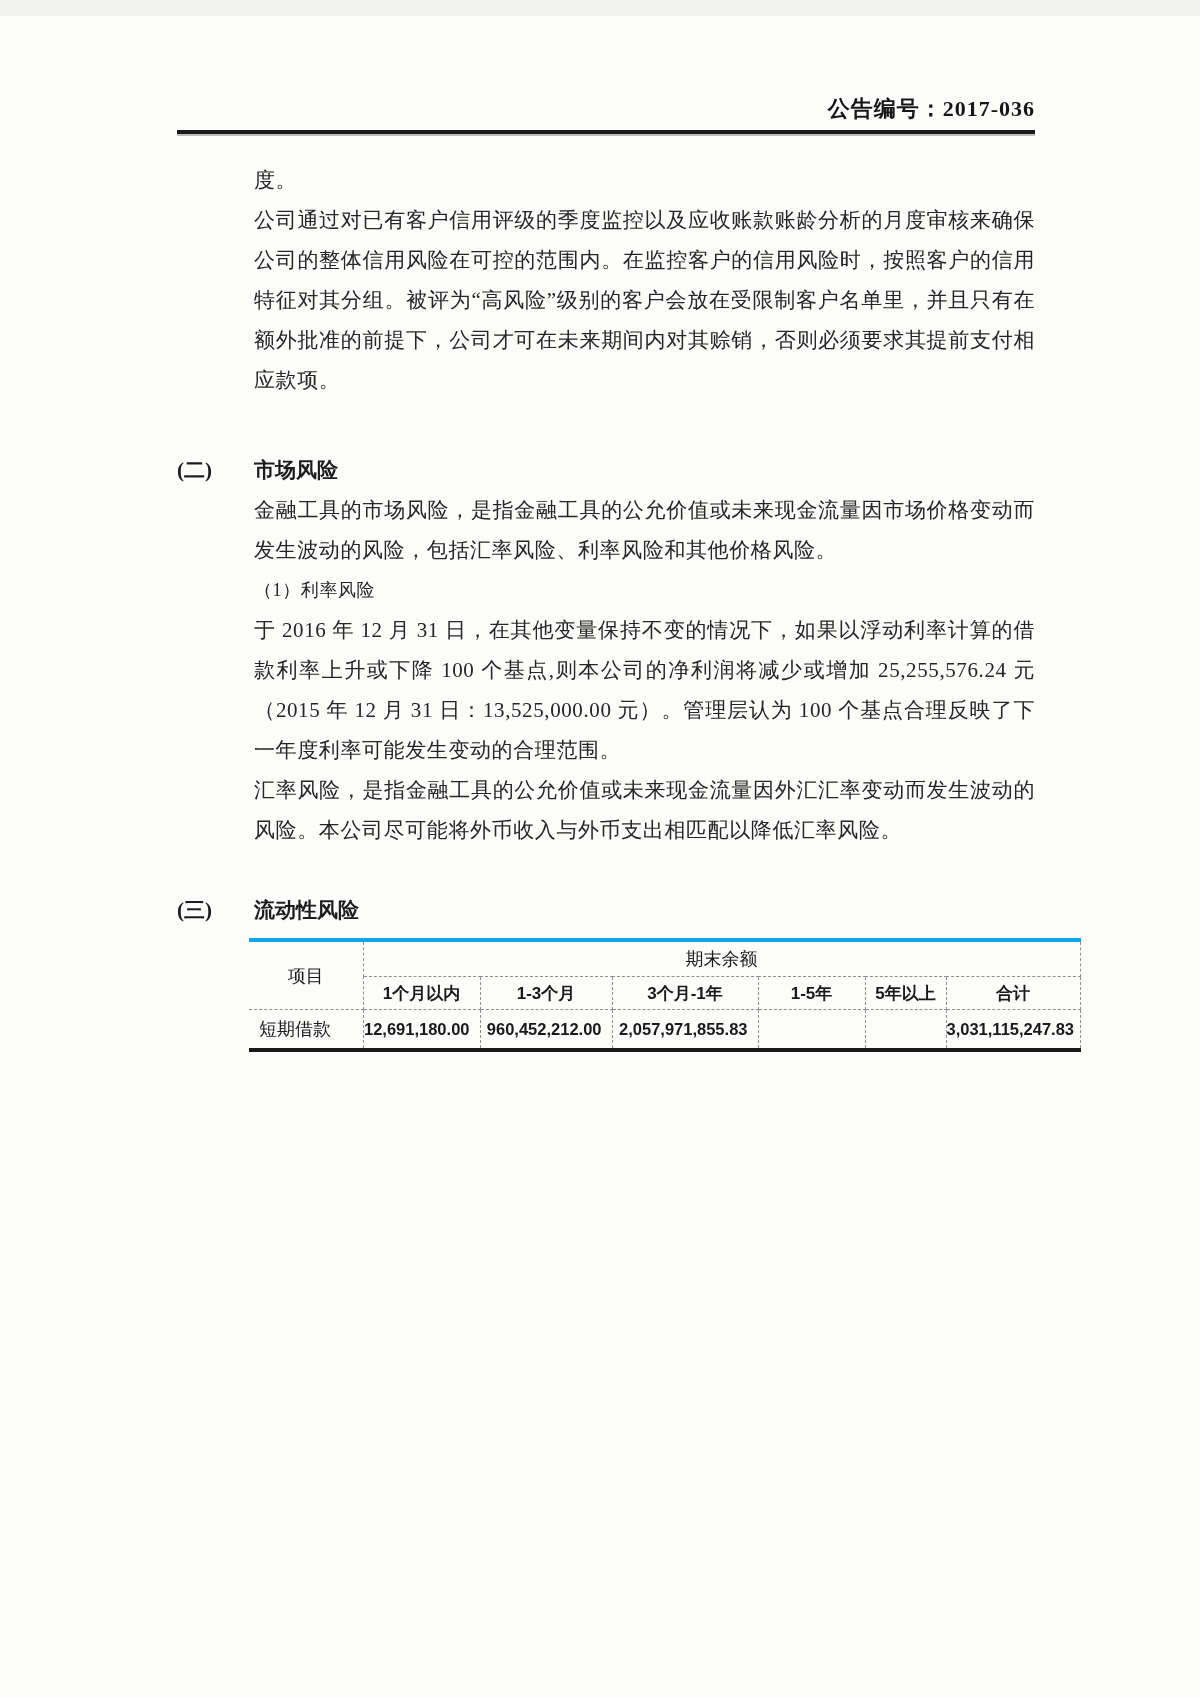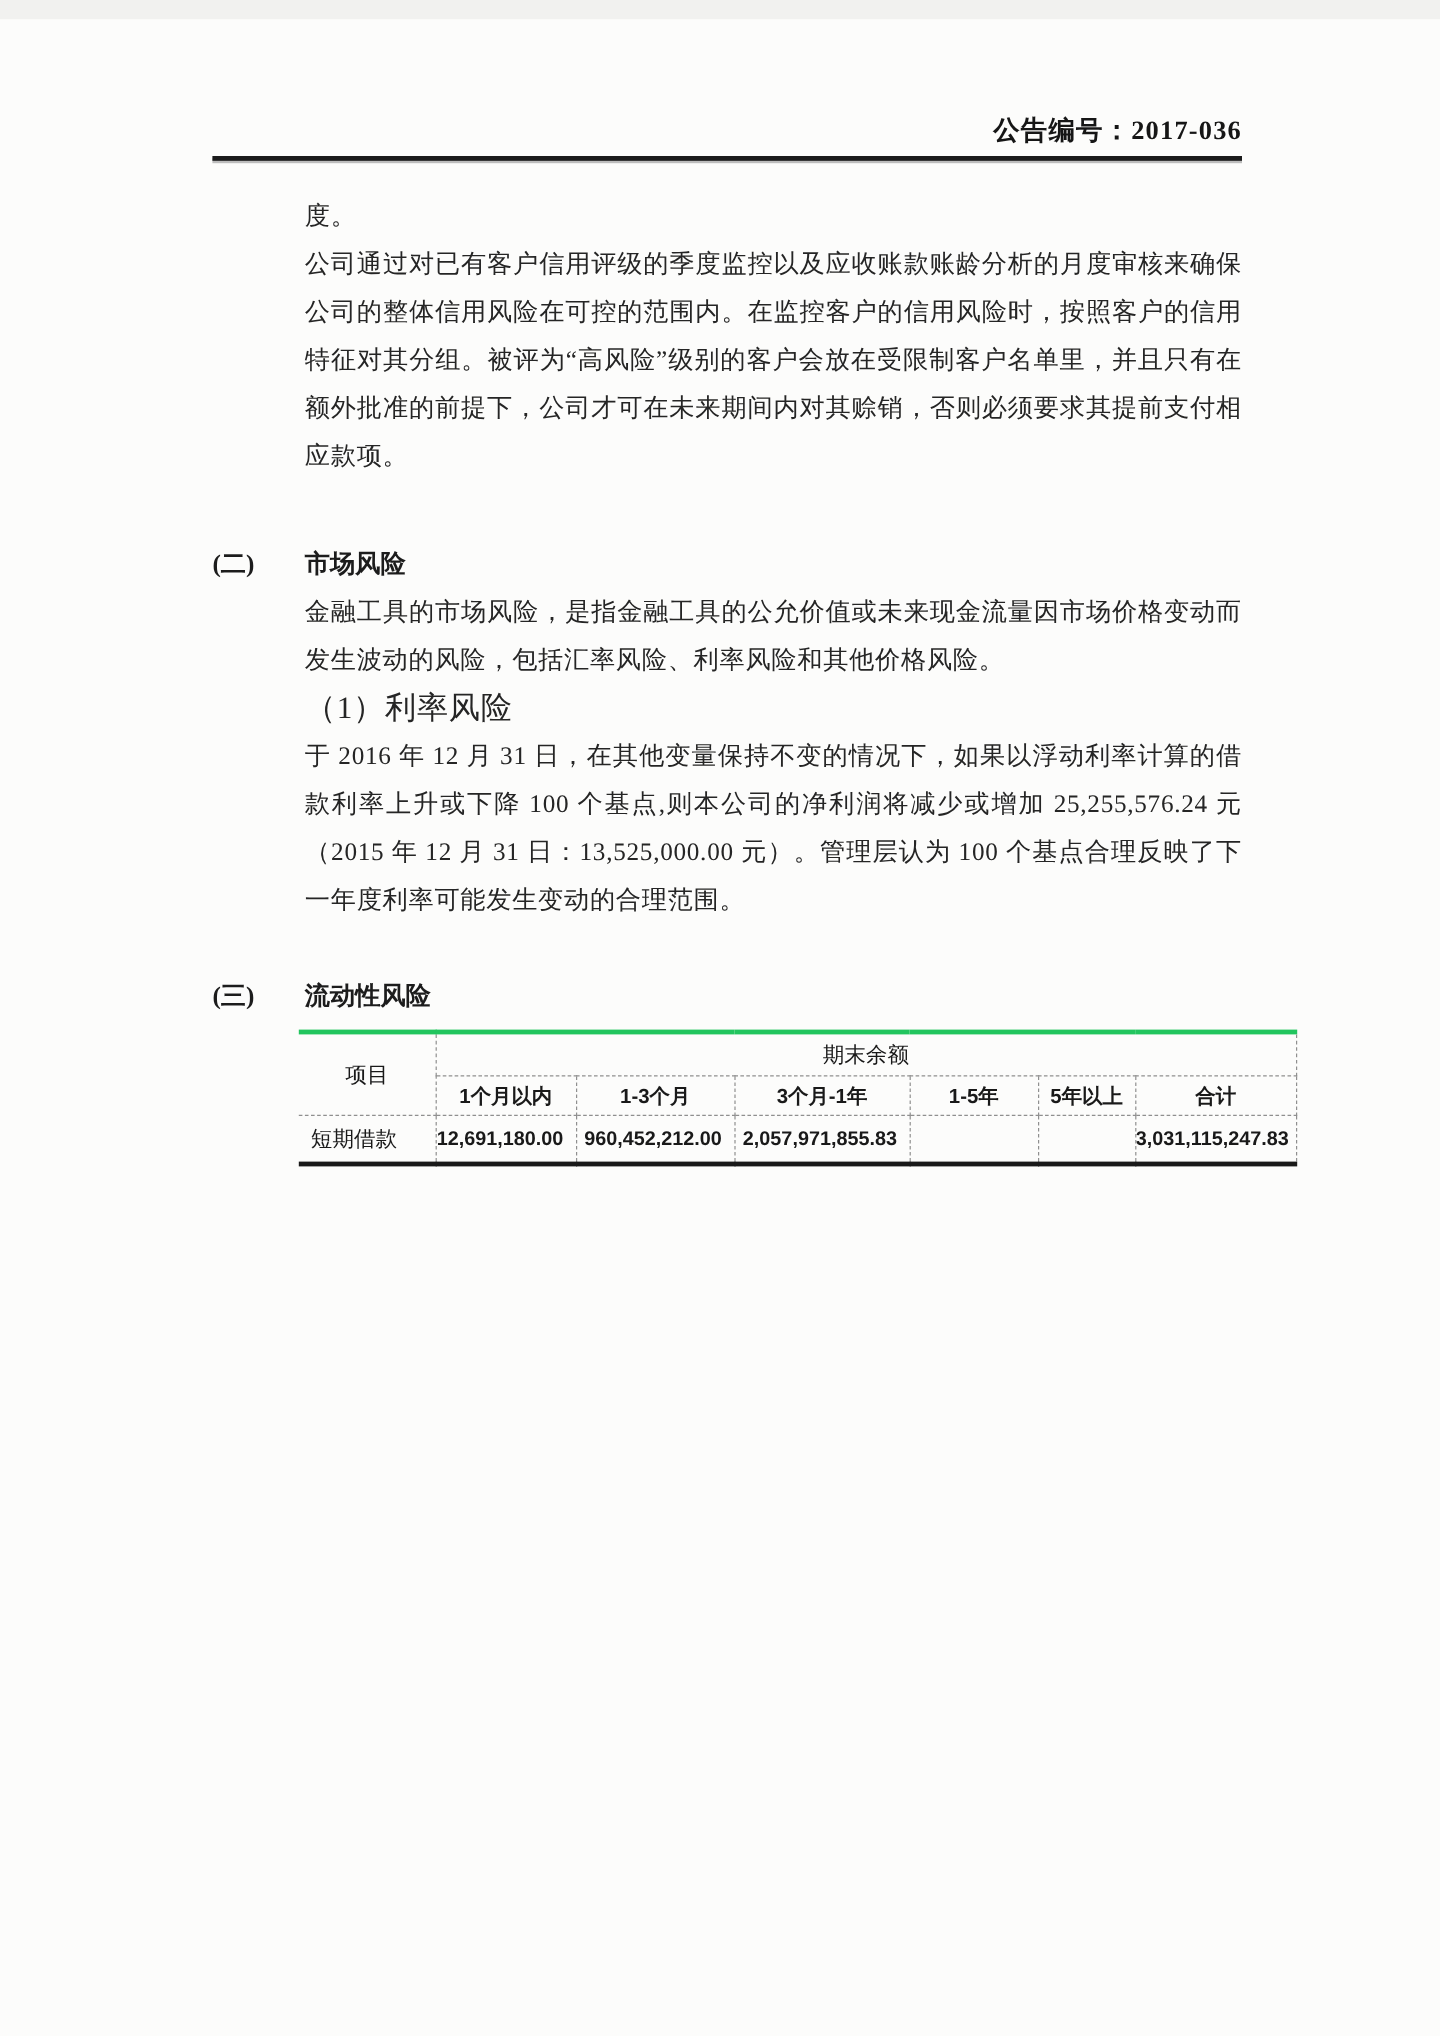--- a/index.html
+++ b/index.html
@@ -52,33 +52,33 @@
     font-size: 21px;
     line-height: 40px;
     font-weight: bold;
     color: #1c1c1c;
   }
   .sec-heading .sec-label { width: 77px; letter-spacing: 0; }
   .sec-heading.gap-lg { margin-top: 50px; }
   .sec-heading.gap-md { margin-top: 40px; }
   .sub-heading {
     margin: 0 0 0 77px;
-    font-size: 26px;
+    font-size: 18px;
     line-height: 40px;
     letter-spacing: 0.6px;
     color: #252525;
   }
   .sub-heading.gap { margin-top: 34px; }
   
   .maturity-table {
     border-collapse: collapse;
     table-layout: fixed;
     width: 831px;
     margin: 8px 0 0 72px;
-    border-top: 4px solid #22c55e;
+    border-top: 4px solid #0ea5e9;
     border-bottom: 4px solid #191919;
     color: #191919;
   }
   .maturity-table th, .maturity-table td {
     border-right: 1px dashed #8f8f8f;
     font-weight: normal;
     padding: 0;
     overflow: hidden;
     white-space: nowrap;
   }
@@ -124,20 +124,21 @@
     </div>
 
     <p class="para">金融工具的市场风险，是指金融工具的公允价值或未来现金流量因市场价格变动而发生波动的风险，包括汇率风险、利率风险和其他价格风险。</p>
 
     <p class="sub-heading">（1）利率风险</p>
 
 
     <p class="para">于 2016 年 12 月 31 日，在其他变量保持不变的情况下，如果以浮动利率计算的借款利率上升或下降 100 个基点,则本公司的净利润将减少或增加 25,255,576.24 元（2015 年 12 月 31 日：13,525,000.00 元）。管理层认为 100 个基点合理反映了下一年度利率可能发生变动的合理范围。</p>
 
 
+    <p class="para">汇率风险，是指金融工具的公允价值或未来现金流量因外汇汇率变动而发生波动的风险。本公司尽可能将外币收入与外币支出相匹配以降低汇率风险。</p>
 
     <div class="sec-heading gap-md">
       <span class="sec-label">(三)</span>
       <span class="sec-title">流动性风险</span>
     </div>
 
 
 
     <table class="maturity-table">
       <colgroup>

